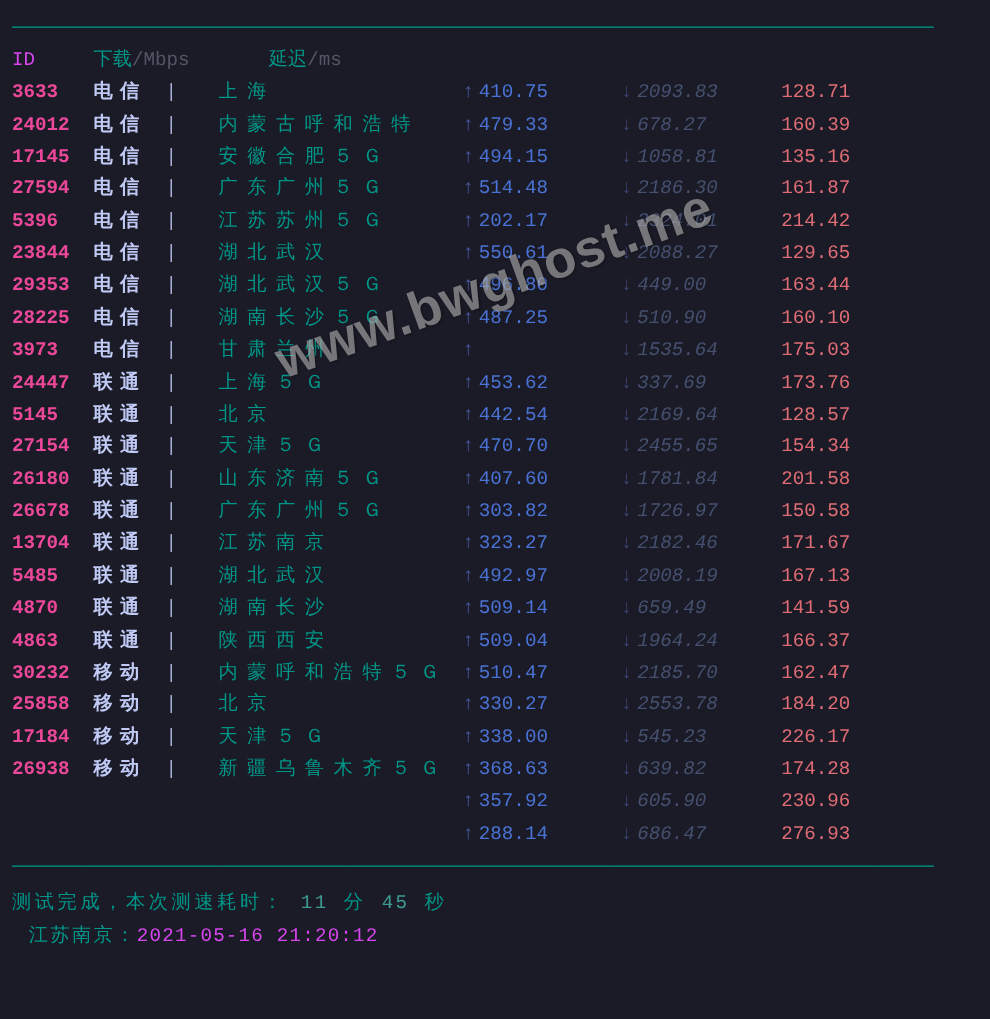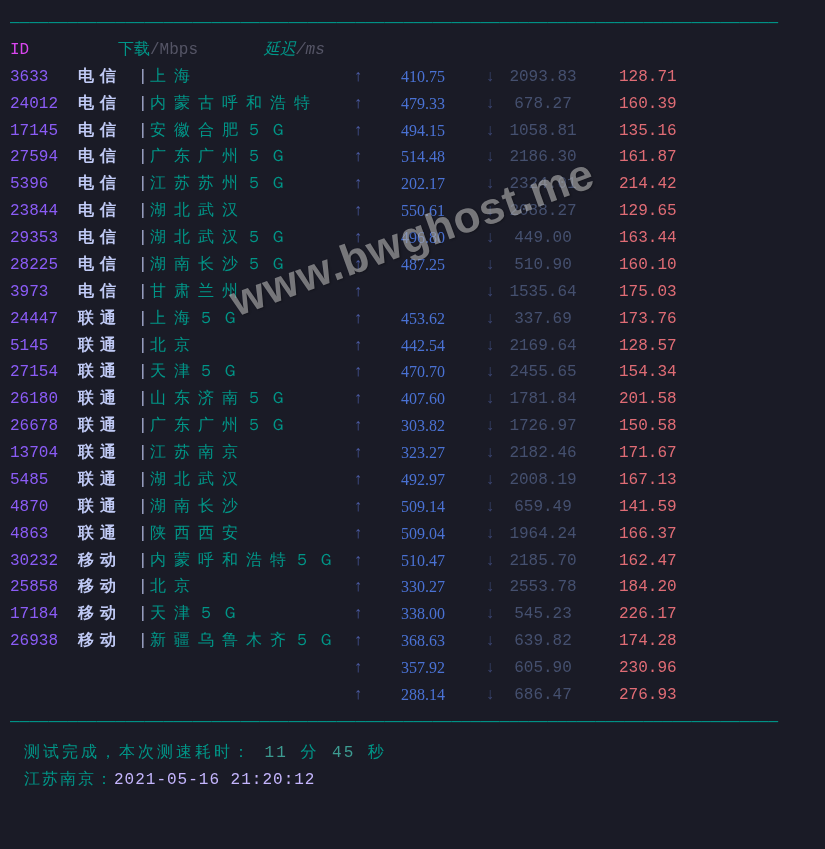--- a/index.html
+++ b/index.html
@@ -19,48 +19,48 @@
   overflow: hidden;
   letter-spacing: 0;
 }
 .row {
   white-space: pre;
   display: flex;
 }
 .col-id { width: 68px; display: inline-block; }
 .col-isp { width: 60px; display: inline-block; }
 .col-sep { width: 12px; display: inline-block; }
-.col-loc { width: 195px; display: inline-block; letter-spacing: 8px; }
+.col-loc { width: 195px; display: inline-block; letter-spacing: 8px; margin-left: 32px; }
 .col-up-arrow { width: 18px; display: inline-block; text-align: right; }
-.col-up { width: 78px; display: inline-block; text-align: right; padding-left: 4px; font-family: Liberation Serif, serif; }
+.col-up { width: 78px; display: inline-block; padding-left: 4px; }
 .col-gap1 { width: 32px; display: inline-block;}
 .col-dn-arrow { width: 18px; display: inline-block; text-align: right;}
-.col-dn { width: 88px; display: inline-block; text-align: center; padding-left: 4px;}
+.col-dn { width: 88px; display: inline-block; text-align: left; padding-left: 4px; font-style: italic;}
 .col-gap2 { width: 28px; display: inline-block;}
 .col-lat { width: 78px; display: inline-block; padding-left: 4px;}
 .hdr-id { color: #d946ef; width: 68px; display: inline-block;}
 .hdr-info { color: #009688; width: 267px; display: inline-block; letter-spacing: 2px;}
 .hdr-up { color: #009688; width: 132px; display: inline-block; text-align: left; }
-.hdr-dn { color: #009688; width: 146px; display: inline-block; text-align: left; margin-left: 40px;}
-.hdr-lat { color: #009688; display: inline-block; font-style: italic; }
+.hdr-dn { color: #009688; width: 146px; display: inline-block; text-align: left;}
+.hdr-lat { color: #009688; display: inline-block; }
 .hdr-slash { color: #556; }
-.c-id { color: #8b5cf6; }
+.c-id { color: #ec4899; font-weight: bold; }
 .c-isp { color: #c0caf5; letter-spacing: 6px; font-weight: bold; }
 .c-sep { color: #a9b1d6; }
 .c-loc { color: #009688; }
 .c-arrow-up { color: #4a5aa2; }
 .c-up { color: #4a72d4; }
 .c-arrow-dn { color: #3a4470; }
 .c-dn { color: #45506f; }
 .c-lat { color: #e06c75; }
-.footer { color: #009688; letter-spacing: 3px; margin-top:4px; margin-left: 14px;}
+.footer { color: #009688; letter-spacing: 3px; margin-top:4px; }
 .footer .lbl { color: #009688;}
 .footer .num { color: #3d9c92; letter-spacing: 2px;}
 .footer-time {color:#009688; letter-spacing:2px; margin-left:14px;}
-.footer-time .date {color:#c4b5fd; letter-spacing:1px;text-align:right;}
+.footer-time .date {color:#d946ef; letter-spacing:1px;text-align:right;}
 .watermark {
   position: absolute;
   top: 200px;
   left: 220px;
   font-size: 44px;
   font-weight: bold;
   color: rgba(200,200,200,0.55);
   font-family: Arial, sans-serif;
   transform: rotate(-20deg);
   transform-origin: center;

